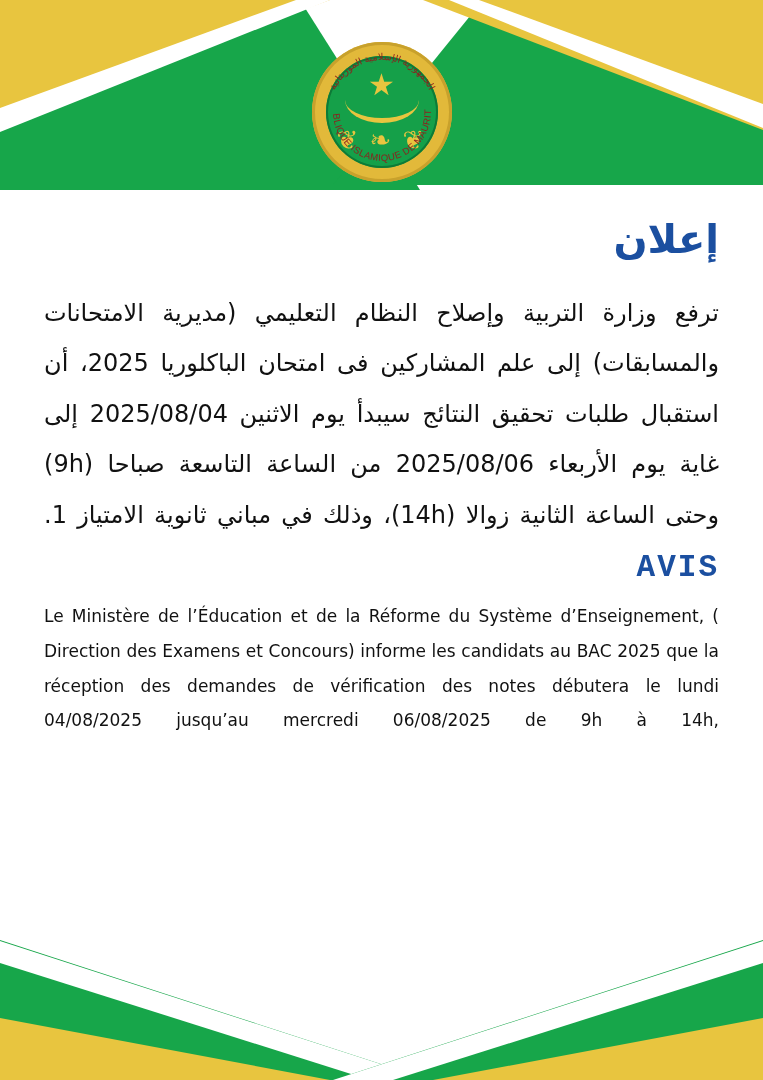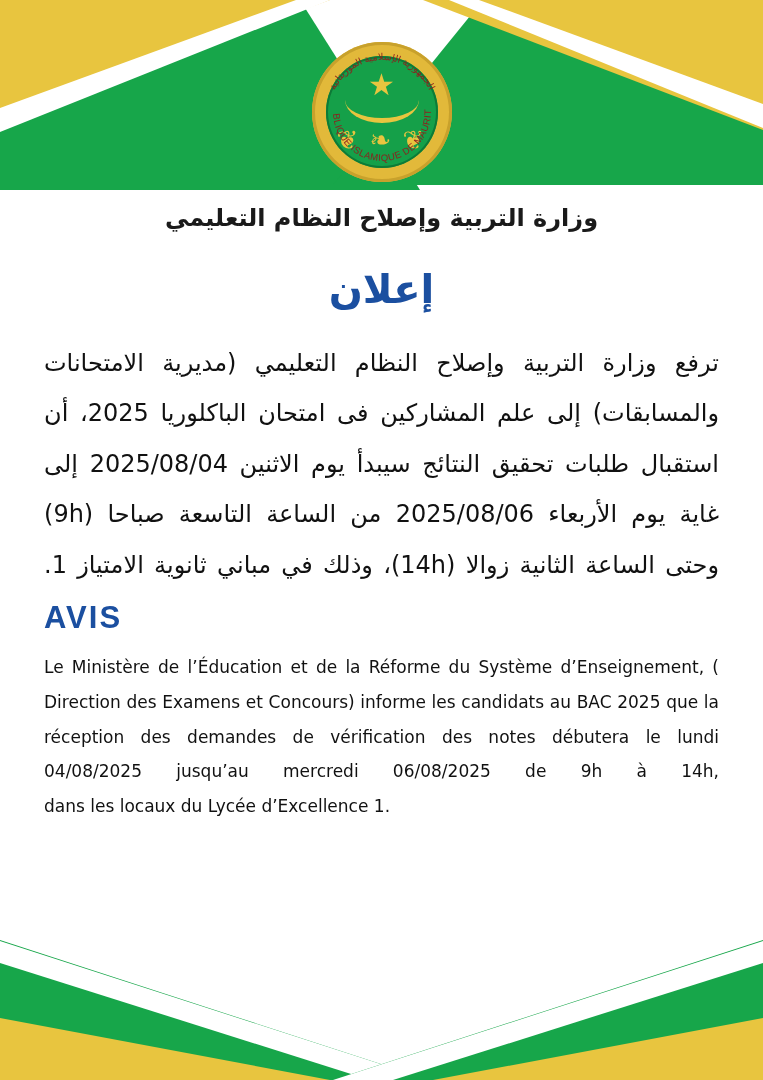--- a/index.html
+++ b/index.html
@@ -184,47 +184,46 @@
     text-align: center;
     direction: rtl;
     font-size: 24px;
     font-weight: bold;
     color: #1a1a1a;
     font-family: "DejaVu Sans", sans-serif;
   }
 
   .headline-ar {
     margin-top: 34px;
-    text-align: center;
     direction: rtl;
     font-size: 40px;
     font-weight: bold;
     color: #1b4fa0;
     font-family: "DejaVu Sans", sans-serif;
   }
 
   .body-ar {
     margin-top: 26px;
     direction: rtl;
     text-align: justify;
     text-align-last: justify;
     font-size: 24px;
     line-height: 2.1;
     color: #111111;
     font-family: "DejaVu Sans", sans-serif;
   }
 
   .headline-fr {
     margin-top: 10px;
-    text-align: left;
+    text-align: right;
     font-size: 31px;
     font-weight: bold;
     letter-spacing: 2px;
     color: #1b4fa0;
-    font-family: Liberation Sans, sans-serif;
+    font-family: Liberation Mono, monospace;
   }
 
   .body-fr {
     margin-top: 14px;
     text-align: justify;
     text-align-last: justify;
     font-size: 17px;
     line-height: 2.05;
     color: #111111;
     font-family: "DejaVu Sans", sans-serif;
@@ -273,27 +272,25 @@
               <textPath href="#arcTop" startOffset="50%" text-anchor="middle">الجمهورية الإسلامية الموريتانية</textPath>
             </text>
             <text>
               <textPath href="#arcBottom" startOffset="50%" text-anchor="middle">REPUBLIQUE ISLAMIQUE DE MAURITANIE</textPath>
             </text>
           </svg>
         </div>
       </div>
     </div>
 
-    <div class="ministry">وزارة التربية وإصلاح النظام التعليمي</div>
 
     <div class="headline-ar">إعلان</div>
 
     <div class="body-ar">ترفع وزارة التربية وإصلاح النظام التعليمي (مديرية الامتحانات والمسابقات) إلى علم المشاركين فى امتحان الباكلوريا 2025، أن استقبال طلبات تحقيق النتائج سيبدأ يوم الاثنين 2025/08/04 إلى غاية يوم الأربعاء 2025/08/06 من الساعة التاسعة صباحا (9h) وحتى الساعة الثانية زوالا (14h)، وذلك في مباني ثانوية الامتياز 1.</div>
 
     <div class="headline-fr">AVIS</div>
 
     <div class="body-fr">
       <span>Le Ministère de l’Éducation et de la Réforme du Système d’Enseignement, ( Direction des Examens et Concours) informe les candidats au BAC 2025 que la réception des demandes de vérification des notes débutera le lundi 04/08/2025 jusqu’au mercredi 06/08/2025 de 9h à 14h,</span>
-      <div class="last-line">dans les locaux du Lycée d’Excellence 1.</div>
     </div>
 
   </div>
 </div>
 
 </body></html>

